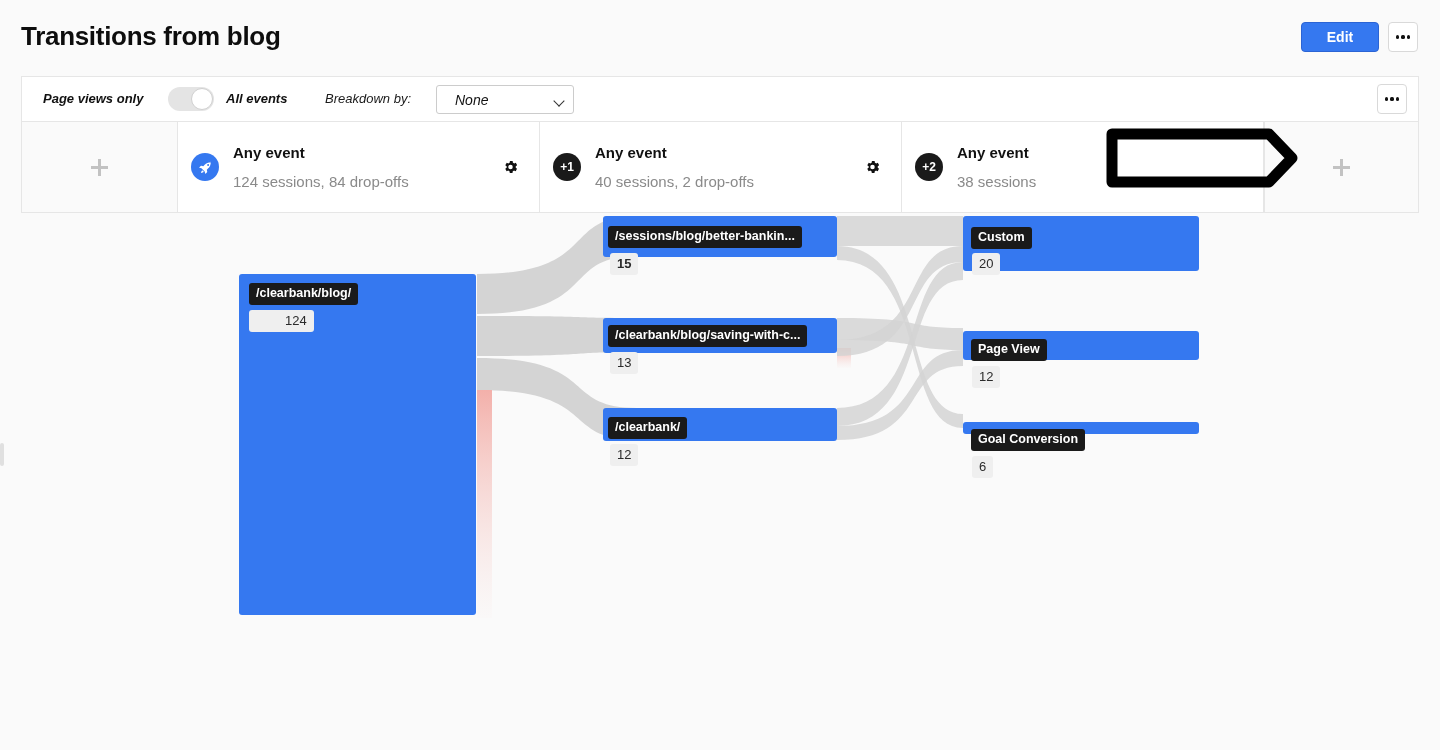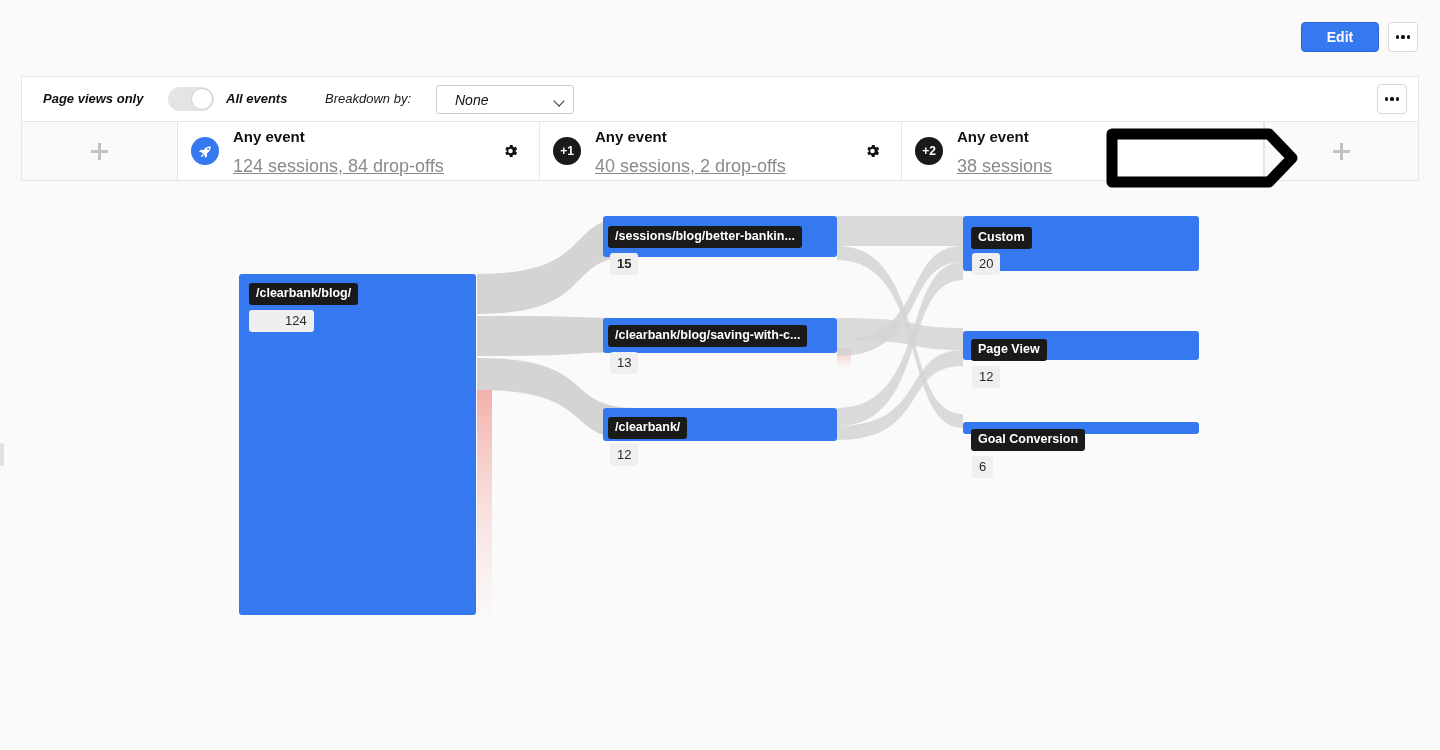--- a/index.html
+++ b/index.html
@@ -71,21 +71,21 @@
     position: absolute; left: 10px; top: 6px; font-size: 14px; color: #111111; margin-left: 8px;
   }
   .select-box .chev {
     position: absolute; right: 10px; top: 11px;
     width: 8px; height: 8px; border-right: 1.6px solid #333; border-bottom: 1.6px solid #333;
     transform: rotate(45deg); transform-origin: center;
   }
 
   
   .steps-bar {
-    position: absolute; left: 21px; top: 121px; width: 1398px; height: 60px;
+    position: absolute; left: 21px; top: 121px; width: 1398px; height: 92px;
     background: #ffffff; border: 1px solid #e6e6e6;
     display: flex;
   }
   .step-add {
     width: 156px; height: 100%;
     background: #fafafa;
     display: flex; align-items: center; justify-content: center;
     cursor: pointer;
     border-right: 1px solid #e6e6e6;
   }
@@ -113,21 +113,21 @@
     margin-left: 13px;
     display: flex; align-items: center; justify-content: center;
     color: #ffffff; font-size: 12px; font-weight: bold;
     flex: none;
   }
   .step-badge.blue { background: #3578f0; }
   .step-badge.dark { background: #1a1a1a; }
   .rocket { width: 15px; height: 15px; display: block; }
   .step-text { margin-left: 14px; }
   .step-title { font-size: 15px; font-weight: bold; color: #111111; line-height: 19px; }
-  .step-sub { font-size: 18px; color: #8a8a8a; line-height: 18px; margin-top: 11px; text-decoration: underline; }
+  .step-sub { font-size: 15px; color: #8a8a8a; line-height: 18px; margin-top: 11px; }
   .gear {
     position: absolute; right: 20px; top: 50%; transform: translateY(-50%);
     width: 17px; height: 17px; cursor: pointer;
   }
 
   
   .annot-arrow {
     position: absolute; left: 1103px; top: 128px; width: 196px; height: 60px;
     pointer-events: none;
   }
@@ -160,20 +160,21 @@
     position: absolute; left: 0; top: 443px; width: 4px; height: 23px;
     background: #e0e0e0; border-radius: 2px;
   }
 </style>
 </head>
 <body>
 
 <div class="page">
 
   <div class="header">
+    <div class="page-title">Transitions from blog</div>
     <div class="edit-button">Edit</div>
     <div class="kebab-button top">
       <span class="kebab-dots">
           <i></i>
           <i></i>
           <i></i>
         </span>
     </div>
   </div>
 

